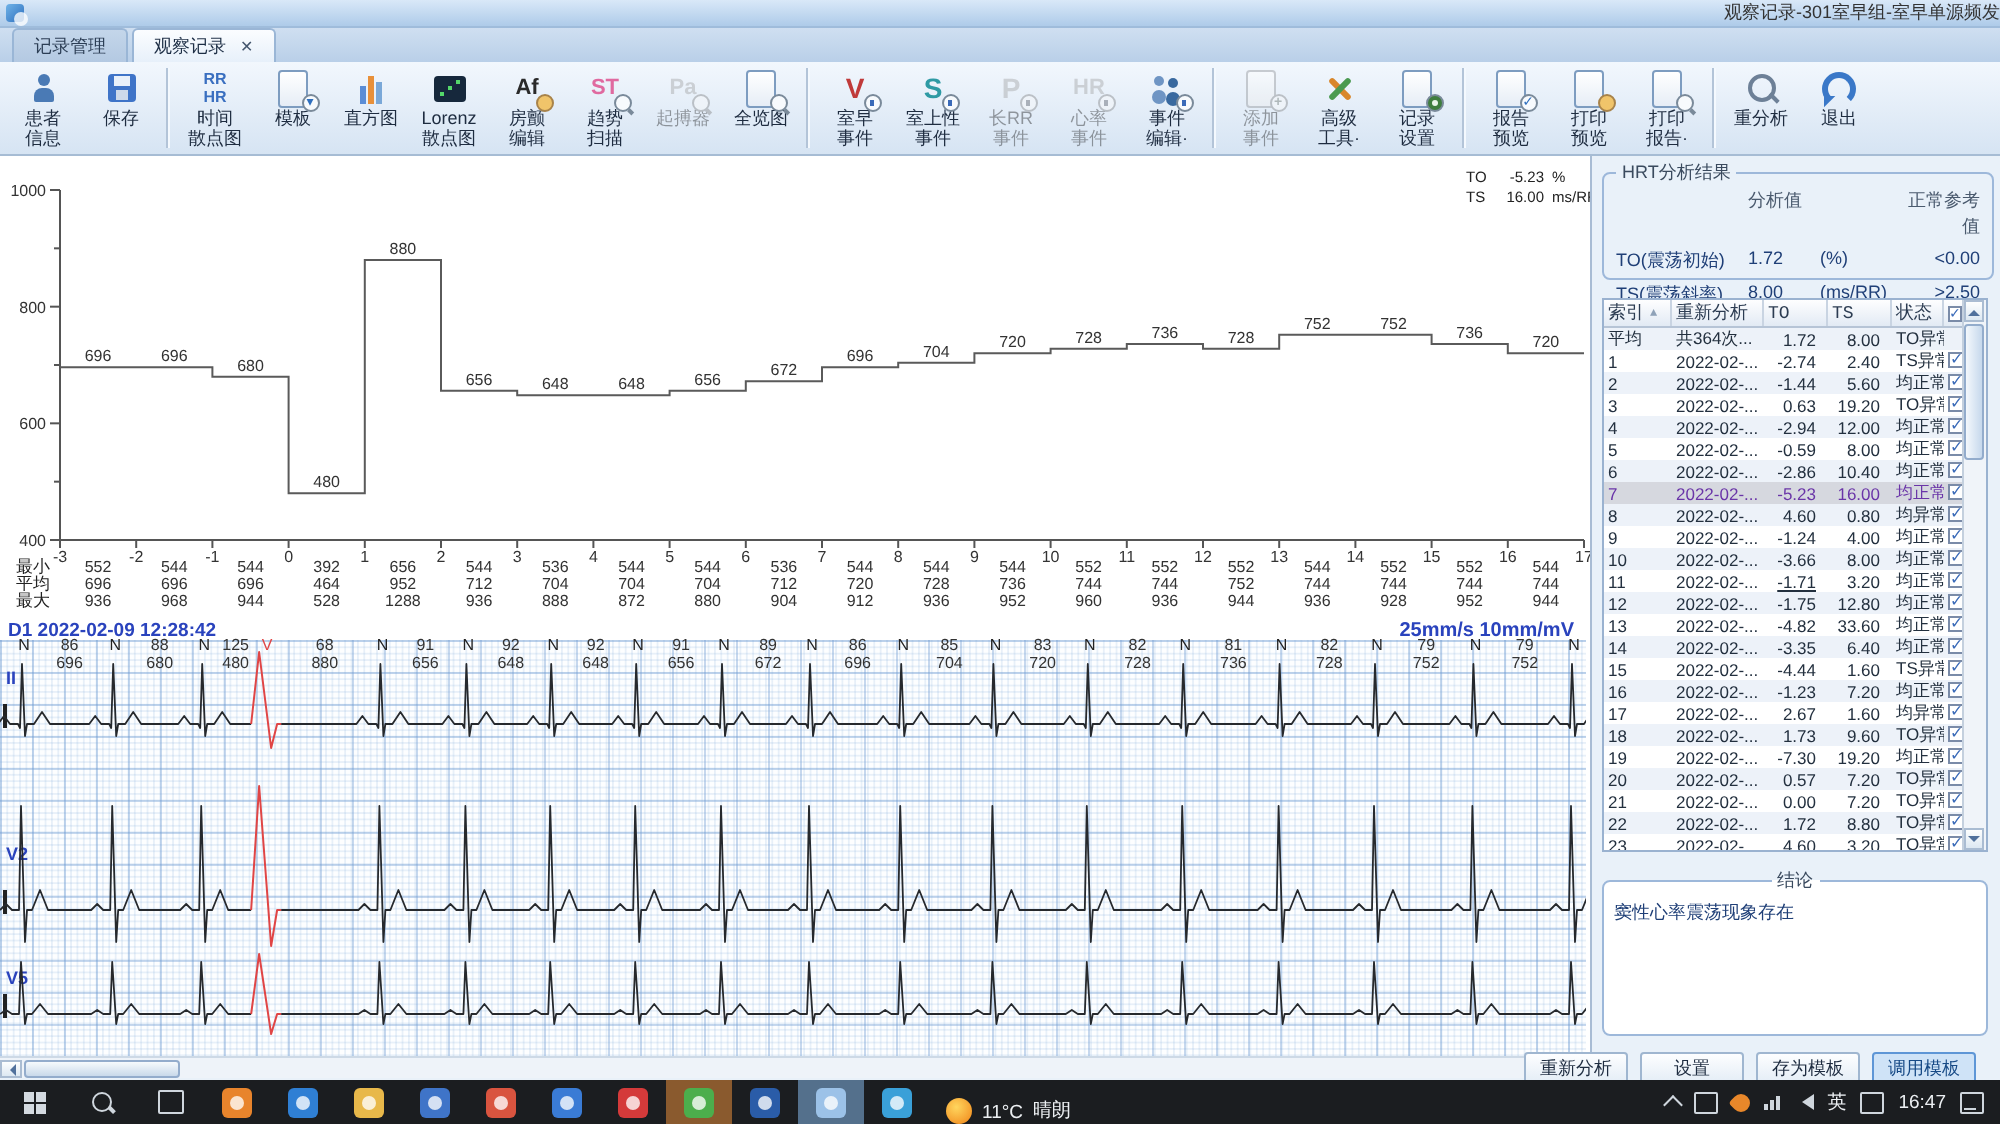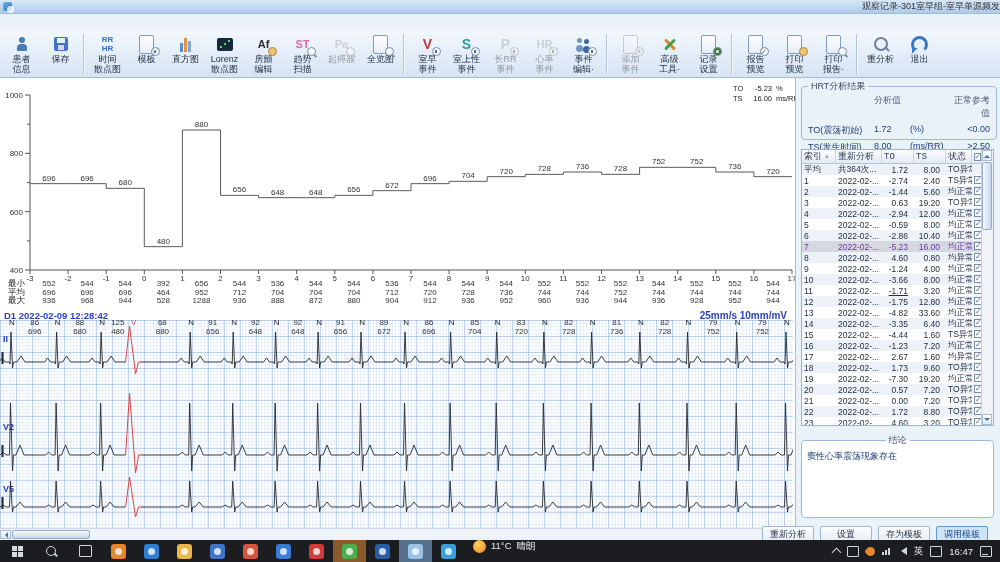--- a/index.html
+++ b/index.html
@@ -122,21 +122,21 @@
   .tk-left{display:flex;align-items:center;gap:0;}
   .tk-ico{width:34px;height:22px;display:flex;align-items:center;justify-content:center;}
   .win{width:11px;height:11px;display:grid;grid-template-columns:5px 5px;grid-template-rows:5px 5px;gap:1px;}
   .win span{background:#d4dae0;}
   .srch{width:8px;height:8px;border:1.5px solid #cfd6dd;border-radius:50%;position:relative;}
   .srch::after{content:"";position:absolute;left:7px;top:7px;width:4px;height:1.5px;background:#cfd6dd;transform:rotate(45deg);}
   .tview{width:11px;height:10px;border:1.5px solid #cfd6dd;border-radius:1px;}
   .appico{width:15px;height:15px;border-radius:3px;position:relative;}
   .appico::after{content:"";position:absolute;left:4px;top:4px;width:7px;height:7px;border-radius:50%;background:rgba(255,255,255,.78);}
   .appwrap{width:33px;height:22px;display:flex;align-items:center;justify-content:center;}
-  .weather{display:flex;align-items:flex-start;gap:5px;padding:0 8px;height:22px;}
+  .weather{display:flex;align-items:flex-end;gap:5px;padding:0 8px;height:22px;}
   .sun{width:13px;height:13px;border-radius:50%;background:radial-gradient(circle at 40% 35%,#ffd65e,#f08418);}
   .wtxt{font-size:9.5px;color:#eceff2;}
   .tray{display:flex;align-items:center;gap:7px;margin-left:auto;padding-right:8px;}
   .chev{width:6px;height:6px;border-top:1.5px solid #cfd6dd;border-right:1.5px solid #cfd6dd;transform:rotate(-45deg);margin-top:2px;}
   .tr-sq{width:10px;height:9px;border:1px solid #cfd6dd;border-radius:1px;}
   .flame{width:9px;height:9px;border-radius:50% 50% 50% 2px;background:#e8872a;transform:rotate(45deg);}
   .net{display:flex;align-items:flex-end;gap:1px;}
   .net span{width:2px;background:#cfd6dd;display:block;}
   .vol{width:0;height:0;border:4px solid transparent;border-right:6px solid #cfd6dd;}
   .ime{font-size:9.5px;color:#eceff2;}
@@ -149,20 +149,29 @@
 </head>
 <body>
 
 <div class="screen">
 
   <div class="titlebar">
     <span class="appico"></span>
     <span class="ttl">观察记录-301室早组-室早单源频发</span>
   </div>
 
+  <div class="tabbar" id="tabbar">
+      <div class="tab">
+        <span>记录管理</span>
+      </div>
+      <div class="tab active">
+        <span>观察记录</span>
+        <span class="x">✕</span>
+      </div>
+    </div>
 
   <div class="toolbar" id="toolbar">
       <div class="tbtn">
         <div class="ic">
           <div class="ig-person"></div>
         </div>
         <div class="lbl">患者<br>信息</div>
       </div>
       <div class="tbtn">
         <div class="ic">
@@ -562,21 +571,21 @@
       <legend>HRT分析结果</legend>
       <div class="sumgrid">
         <span class="c1"></span>
         <span class="c2 hd">分析值</span>
         <span class="c3"></span>
         <span class="c4 hd">正常参考值</span>
         <span class="c1 lab">TO(震荡初始)</span>
         <span class="c2 val">1.72</span>
         <span class="c3 unit">(%)</span>
         <span class="c4 ref">&lt;0.00</span>
-        <span class="c1 lab">TS(发生时间)</span>
+        <span class="c1 lab">TS(震荡斜率)</span>
         <span class="c2 val">8.00</span>
         <span class="c3 unit">(ms/RR)</span>
         <span class="c4 ref">&gt;2.50</span>
       </div>
     </fieldset>
 
     <div class="hrt-table" id="hrt-table">
         <div class="th-row">
           <div class="cell" style="width: 34px;">
             <span>索引</span>

